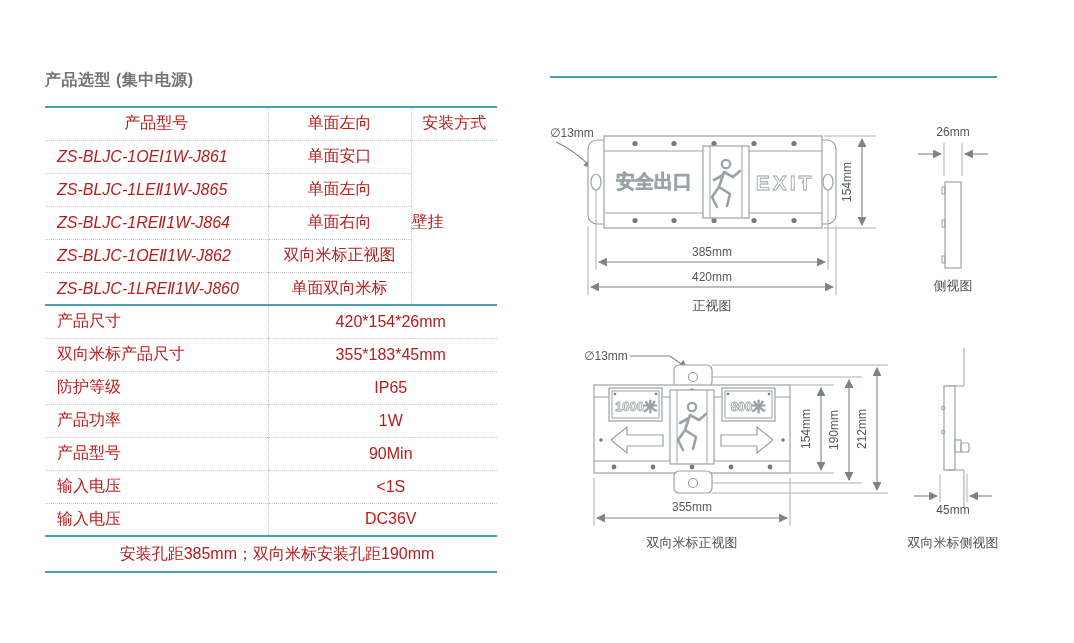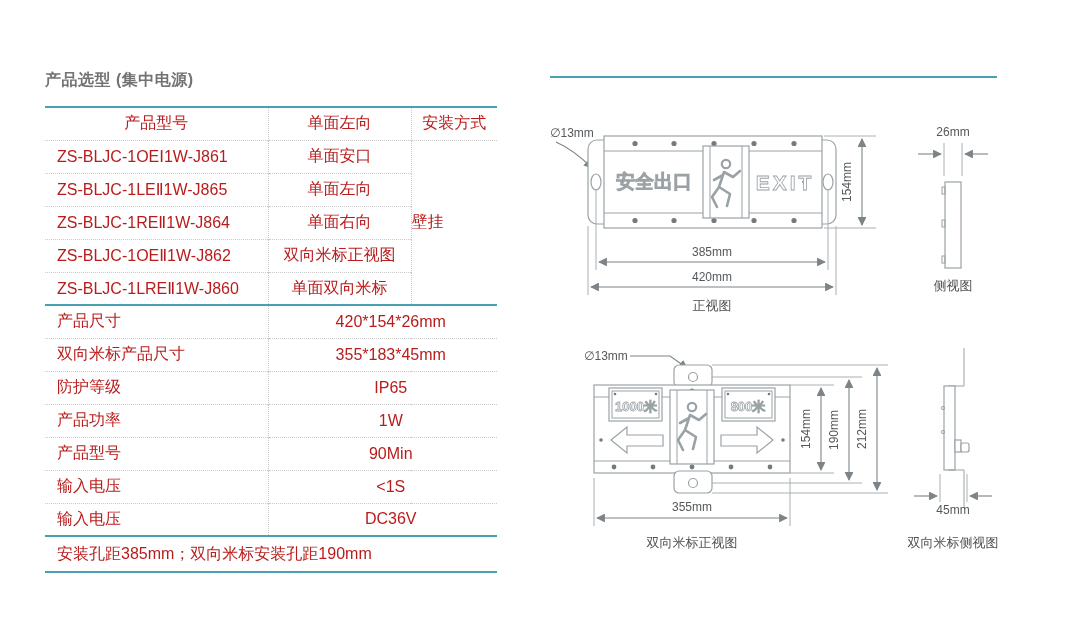--- a/index.html
+++ b/index.html
@@ -13,27 +13,27 @@
 
   table.spec-table { border-collapse:collapse; table-layout:fixed; width:452px;
     border-top:2px solid #47a1b1; border-bottom:2px solid #47a1b1; }
   .spec-table col.c1 { width:223px; } .spec-table col.c2 { width:143px; } .spec-table col.c3 { width:86px; }
   .spec-table th, .spec-table td { font-size:16px; font-weight:normal; color:#b91c1c; height:33px; vertical-align:middle; }
   .spec-table td { border-top:1px dotted #c9c9c9; }
   .spec-table thead th { border-top:none; text-align:center; }
   .spec-table th:nth-child(2), .spec-table th:nth-child(3),
   .models td:nth-child(2), .models td:nth-child(3),
   .specs td.svalue { border-left:1px dotted #c9c9c9; }
-  td.model  { text-align:left; padding-left:12px; }
+  td.model  { text-align:left; padding-left:12px;font-style:italic; }
   td.panel  { text-align:center; }
   td.install{ text-align:left; }
   td.slabel { text-align:left; padding-left:12px;margin-top:45px; }
   td.svalue { text-align:center; padding-left:16px; }
   tbody.specs tr:first-child td { border-top:2px solid #47a1b1; }
-  tbody.tfoot td { border-top:2px solid #47a1b1; height:36px; text-align:left; padding-left:12px; }
+  tbody.tfoot td { border-top:2px solid #47a1b1; height:36px; text-align:center; padding-left:12px; }
 
   
   .right-section { position:absolute; left:540px; top:66px; width:534px; }
   .right-section .section-title { margin-left:13px; }
   .title-rule { margin:10px 0 0 10px; width:447px; height:2px; background:#47a1b1; }
   svg.diagrams { position:absolute; left:540px; top:110px; }
 
   
   .sign   { stroke:#9aa2a6; stroke-width:1.2; fill:#ffffff; }
   .signln { stroke:#9aa2a6; stroke-width:1; fill:none; }

